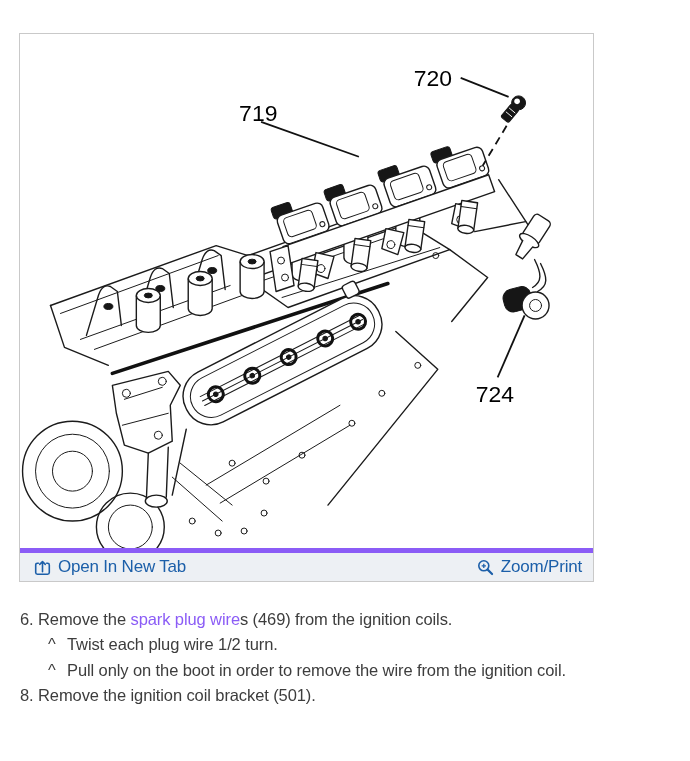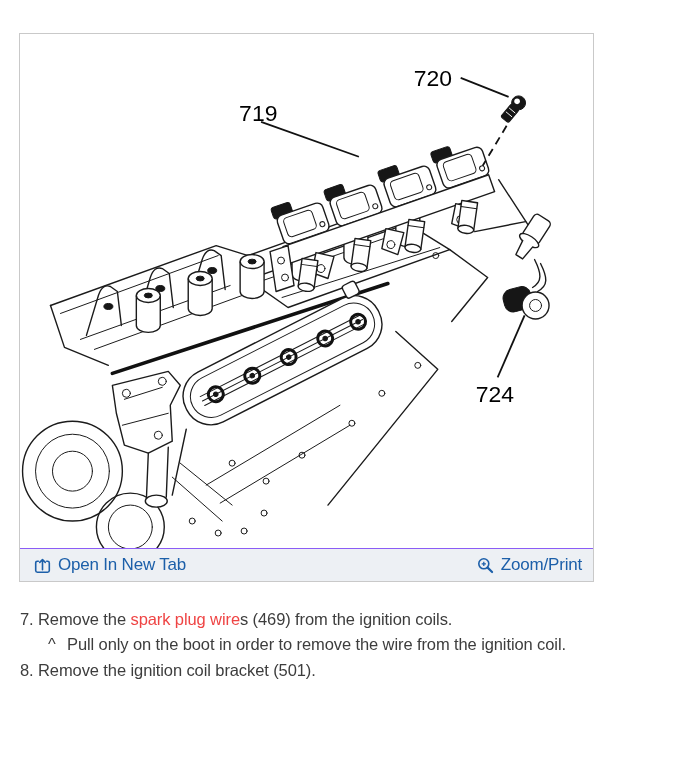--- a/index.html
+++ b/index.html
@@ -8,21 +8,21 @@
     font-family:"Liberation Sans",sans-serif;overflow:hidden;
   }
   
   .figure-box{
     position:absolute;left:19px;top:33px;width:575px;height:549px;
     border:1px solid #c9c9c9;background:#ffffff;box-sizing:border-box;
   }
   .diagram{display:block;width:573px;height:514px;background:#fff;}
   .figure-footer{
     position:absolute;left:0;bottom:0;width:100%;height:33px;box-sizing:border-box;
-    background:#edf0f4;border-top:1px solid #8b5cf6;
+    background:#edf0f4;border-top:5px solid #8b5cf6;
     display:flex;justify-content:space-between;align-items:center;
     padding:0 11px 0 14px;
   }
   .footer-link{
     display:flex;align-items:center;gap:7px;color:#1c5fa9;font-size:17px;
     text-decoration:none;cursor:pointer;letter-spacing:-0.2px;
   }
   .footer-link svg{flex:0 0 auto;}
   
   .ln{fill:none;stroke:#1b1b1b;stroke-width:1.4;stroke-linecap:round;stroke-linejoin:round;}
@@ -31,21 +31,21 @@
   .lb{fill:#161616;stroke:#161616;stroke-width:1;stroke-linejoin:round;}
   .thick{fill:none;stroke:#111;stroke-width:3.6;stroke-linecap:round;}
   .leader{fill:none;stroke:#111;stroke-width:1.8;}
   .callout{font-family:"Liberation Sans",sans-serif;font-size:23px;fill:#000;}
   
   .instructions{
     position:absolute;left:20px;top:607px;width:650px;
     font-size:16.5px;color:#3d3d3d;letter-spacing:-0.1px;
   }
   .line{height:25.4px;line-height:25.4px;white-space:pre;}
-  .line a{color:#ef4444;text-decoration:none;cursor:pointer;}
+  .line a{color:#8b5cf6;text-decoration:none;cursor:pointer;}
   .sub{padding-left:28px;}
   .bullet{display:inline-block;width:19px;}
 </style>
 </head>
 <body>
 
 <div class="figure-box">
 
   <svg class="diagram" viewBox="0 0 573 515" xmlns="http://www.w3.org/2000/svg">
 
@@ -279,16 +279,17 @@
         <circle cx="6.4" cy="6.4" r="4.7" fill="none" stroke="#1c5fa9" stroke-width="1.5"></circle>
         <path d="M6.4,4.4 L6.4,8.4 M4.4,6.4 L8.4,6.4" fill="none" stroke="#1c5fa9" stroke-width="1.2"></path>
         <path d="M10,10 L14.2,14.2" fill="none" stroke="#1c5fa9" stroke-width="2" stroke-linecap="round"></path>
       </svg>
       <span>Zoom/Print</span>
     </a>
   </div>
 </div>
 
 <div class="instructions">
-  <div class="line step"><span>7. Remove the </span><a>spark plug wire</a><span>s (469) from the ignition coils.</span></div>
+  <div class="line step"><span>6. Remove the </span><a>spark plug wire</a><span>s (469) from the ignition coils.</span></div>
+  <div class="line sub"><span class="bullet">^</span><span>Twist each plug wire 1/2 turn.</span></div>
   <div class="line sub"><span class="bullet">^</span><span>Pull only on the boot in order to remove the wire from the ignition coil.</span></div>
   <div class="line step"><span>8. Remove the ignition coil bracket (501).</span></div>
 </div>
 
 </body></html>

